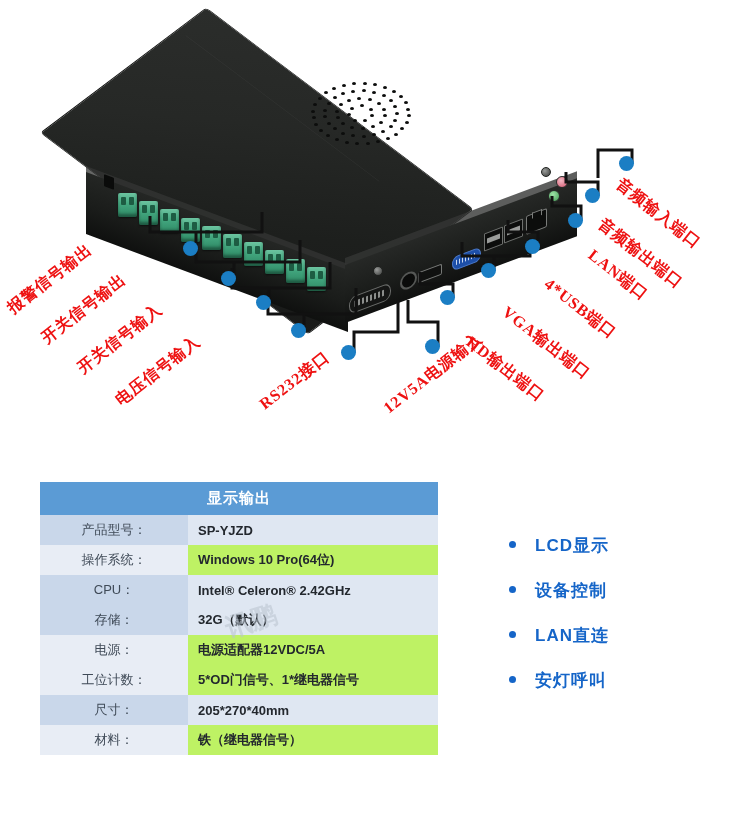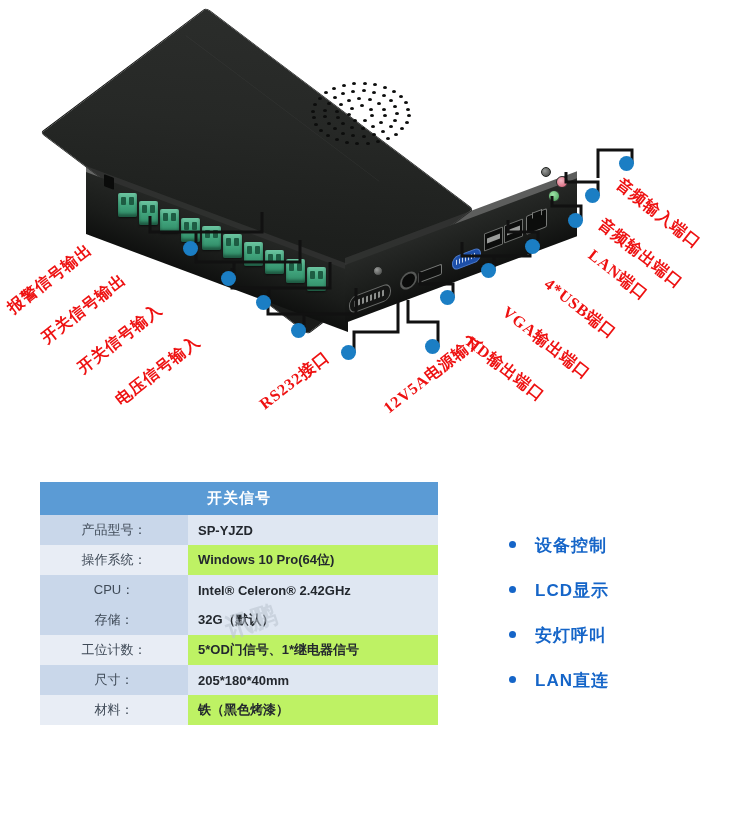--- a/index.html
+++ b/index.html
@@ -276,52 +276,56 @@
       <div class="dot" style="left: 569px; top: 214px;"></div>
       <div class="callout right" style="left: 590px; top: 243px;">LAN端口</div>
       <div class="dot" style="left: 586px; top: 189px;"></div>
       <div class="callout right" style="left: 600px; top: 212px;">音频输出端口</div>
       <div class="dot" style="left: 620px; top: 157px;"></div>
       <div class="callout right" style="left: 618px; top: 172px;">音频输入端口</div>
     </div>
 </div>
 
 <table id="spec-table">
-  <caption>开关信号</caption>
+  <caption>显示输出</caption>
   <tbody id="spec-body">
       <tr class="odd">
         <td class="k">产品型号：</td>
         <td class="v">SP-YJZD</td>
       </tr>
       <tr class="even">
         <td class="k">操作系统：</td>
         <td class="v">Windows 10 Pro(64位)</td>
       </tr>
       <tr class="odd">
         <td class="k">CPU：</td>
         <td class="v">Intel® Celeron® 2.42GHz</td>
       </tr>
       <tr class="odd">
         <td class="k">存储：</td>
         <td class="v">32G（默认）</td>
       </tr>
       <tr class="even">
+        <td class="k">电源：</td>
+        <td class="v">电源适配器12VDC/5A</td>
+      </tr>
+      <tr class="even">
         <td class="k">工位计数：</td>
         <td class="v">5*OD门信号、1*继电器信号</td>
       </tr>
       <tr class="odd">
         <td class="k">尺寸：</td>
-        <td class="v">205*180*40mm</td>
+        <td class="v">205*270*40mm</td>
       </tr>
       <tr class="even">
         <td class="k">材料：</td>
-        <td class="v">铁（黑色烤漆）</td>
+        <td class="v">铁（继电器信号）</td>
       </tr>
     </tbody>
 </table>
 <div id="watermark">讯鹏</div>
 
 <ul id="features">
+    <li>LCD显示</li>
     <li>设备控制</li>
-    <li>LCD显示</li>
+    <li>LAN直连</li>
     <li>安灯呼叫</li>
-    <li>LAN直连</li>
   </ul>
 
 </body></html>

